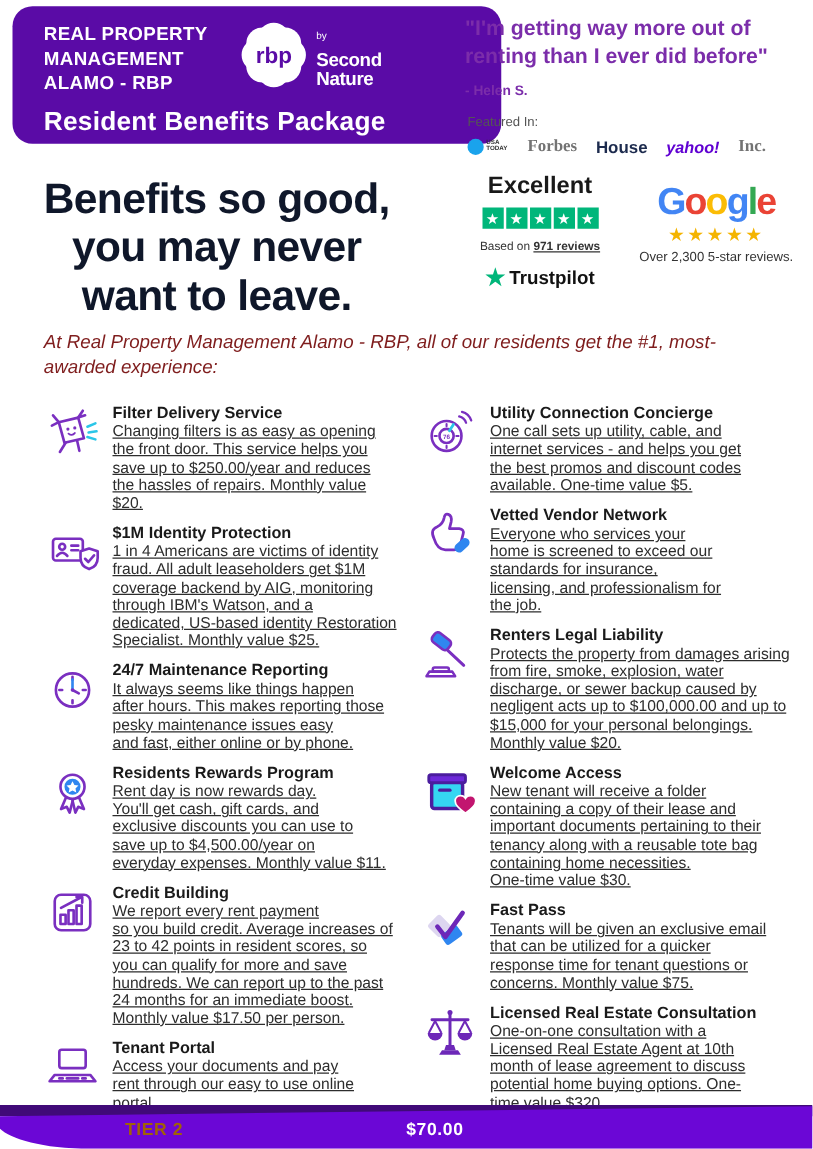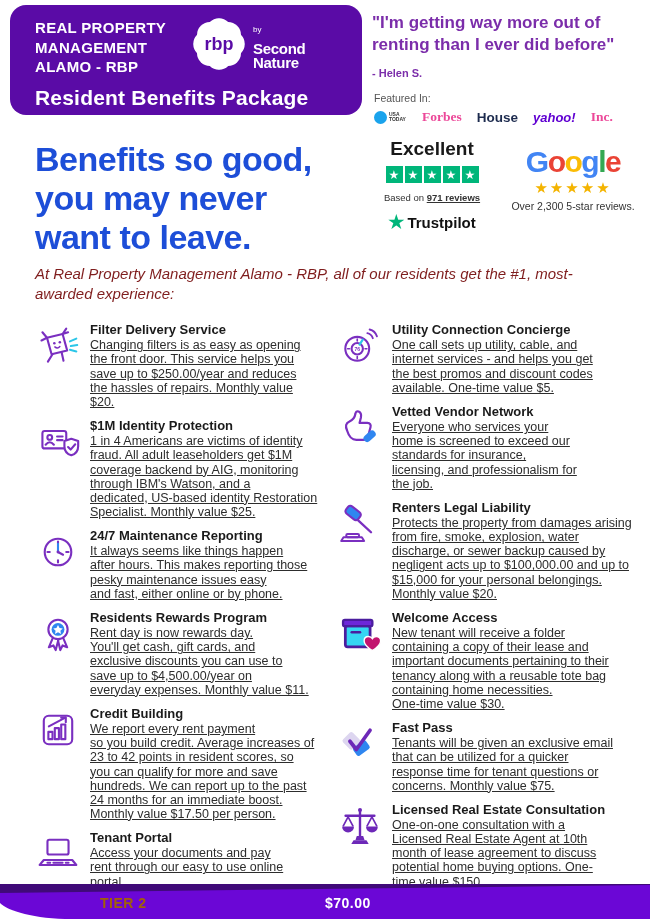--- a/index.html
+++ b/index.html
@@ -1,21 +1,21 @@
 <!DOCTYPE html>
 <html><head>
 <meta charset="utf-8">
 <style>
   html,body{margin:0;padding:0;}
   body{width:650px;height:919px;position:relative;background:#fff;overflow:hidden;
        font-family:"Liberation Sans",sans-serif;color:#222;}
 
   
   .header-box{position:absolute;left:10px;top:5px;width:352px;height:110px;
-              background:#5a0ba6;border-radius:16px;color:#fff;}
+              background:#5a0ba6;border-radius:16px;color:#fff;padding-left:39px;}
   .company{position:absolute;left:25px;top:13px;font-size:15px;font-weight:bold;
            line-height:1.3;letter-spacing:.3px;}
   .logo-wrap{position:absolute;left:178px;top:8px;display:flex;align-items:center;}
   .rbp-badge{position:relative;width:62px;height:62px;flex:0 0 62px;}
   .rbp-diamond{position:absolute;left:11px;top:11px;width:40px;height:40px;
                background:#2ac1ea;transform:rotate(45deg);border-radius:7px;}
   .rbp-white1,.rbp-white2{position:absolute;left:9px;top:9px;width:44px;height:44px;
                background:#fff;border-radius:13px;}
   .rbp-white2{transform:rotate(45deg);}
   .rbp-text{position:absolute;left:0;top:0;width:62px;height:62px;display:flex;
@@ -31,21 +31,21 @@
          font-weight:bold;font-size:17px;line-height:1.32;}
   .attribution{margin-top:9px;font-size:11px;}
 
   
   .featured{position:absolute;left:374px;top:92px;width:260px;}
   .featured-label{font-size:10.5px;color:#555;margin-bottom:5px;}
   .logo-row{display:flex;align-items:center;gap:15px;}
   .usatoday{display:flex;align-items:center;gap:2px;}
   .usat-circle{width:13px;height:13px;border-radius:50%;background:#1aa3ec;}
   .usat-text{font-size:5px;font-weight:bold;color:#333;width:18px;line-height:1.1;}
-  .forbes,.inc{font-family:"Liberation Serif",serif;font-weight:bold;font-size:13.5px;color:#ec4899;}
+  .forbes,.inc{font-family:"Liberation Serif",serif;font-weight:bold;font-size:13.5px;color:#737373;}
   .house{font-weight:bold;font-size:13.5px;color:#1d2b4e;}
   .yahoo{font-weight:bold;font-size:13px;color:#6001d2;font-style:italic;}
 
   
   .reviews{position:absolute;left:366px;top:138px;width:282px;display:flex;}
   .tp-block{width:132px;text-align:center;}
   .tp-excellent{font-size:19px;font-weight:bold;color:#191919;}
   .tp-stars{display:flex;gap:2px;justify-content:center;margin-top:6px;}
   .tp-star{width:17px;height:17px;background:#00b67a;color:#fff;font-size:12px;
            display:flex;align-items:center;justify-content:center;}
@@ -55,21 +55,21 @@
             display:flex;align-items:center;justify-content:center;gap:3px;}
   .tp-brand-star{color:#00b67a;font-size:18px;line-height:1;}
   .g-block{flex:1;text-align:center;padding-top:9px;}
   .g-logo{font-size:30px;font-weight:bold;letter-spacing:-1.5px;line-height:1;}
   .g-blue{color:#4285F4}.g-red{color:#EA4335}.g-yellow{color:#FBBC05}.g-green{color:#34A853}
   .g-stars{color:#f4b400;font-size:15px;letter-spacing:2px;margin-top:2px;}
   .g-caption{font-size:10.5px;color:#333;margin-top:3px;}
 
   
   .headline{position:absolute;left:35px;top:140px;font-size:34px;font-weight:800;
-            color:#1d4ed8;line-height:1.14;letter-spacing:-.5px;}
+            color:#0f172a;line-height:1.14;letter-spacing:-.5px;text-align:center;}
   .intro{position:absolute;left:35px;top:264px;width:545px;font-size:15px;
          color:#7f1d1d;line-height:1.35;font-style:italic;}
 
   
   .benefits-left{position:absolute;left:36px;top:322px;width:292px;}
   .benefits-right{position:absolute;left:338px;top:322px;width:310px;}
   .item{display:flex;margin-bottom:9px;}
   .item-icon{width:54px;flex:0 0 54px;padding-top:2px;}
   .item-body-wrap{flex:1;}
   .item-title{font-weight:bold;color:#1a1a1a;font-size:13px;line-height:1.18;}
@@ -420,21 +420,21 @@
         <path d="M20.5 35 h7 l1.5 4.5 h-10 Z" fill="#6d28b8"></path>
         <path d="M17 39.5 h14 l2.5 4 h-19 Z" fill="#6d28b8"></path>
       </svg>
     </div>
     <div class="item-body-wrap">
       <div class="item-title">Licensed Real Estate Consultation</div>
       <div class="item-body">One-on-one consultation with a
 Licensed Real Estate Agent at 10th
 month of lease agreement to discuss
 potential home buying options. One-
-time value $150.</div>
+time value $320.</div>
     </div>
   </div>
 
 </div>
 
 <div class="footer">
   <svg width="650" height="39" viewBox="0 0 650 39">
     <rect x="0" y="4" width="650" height="9" fill="#400a78"></rect>
     <path d="M0 13 L650 5 L650 39 L72 39 C34 39 8 31 0 23 Z" fill="#6b07d6"></path>
   </svg>

